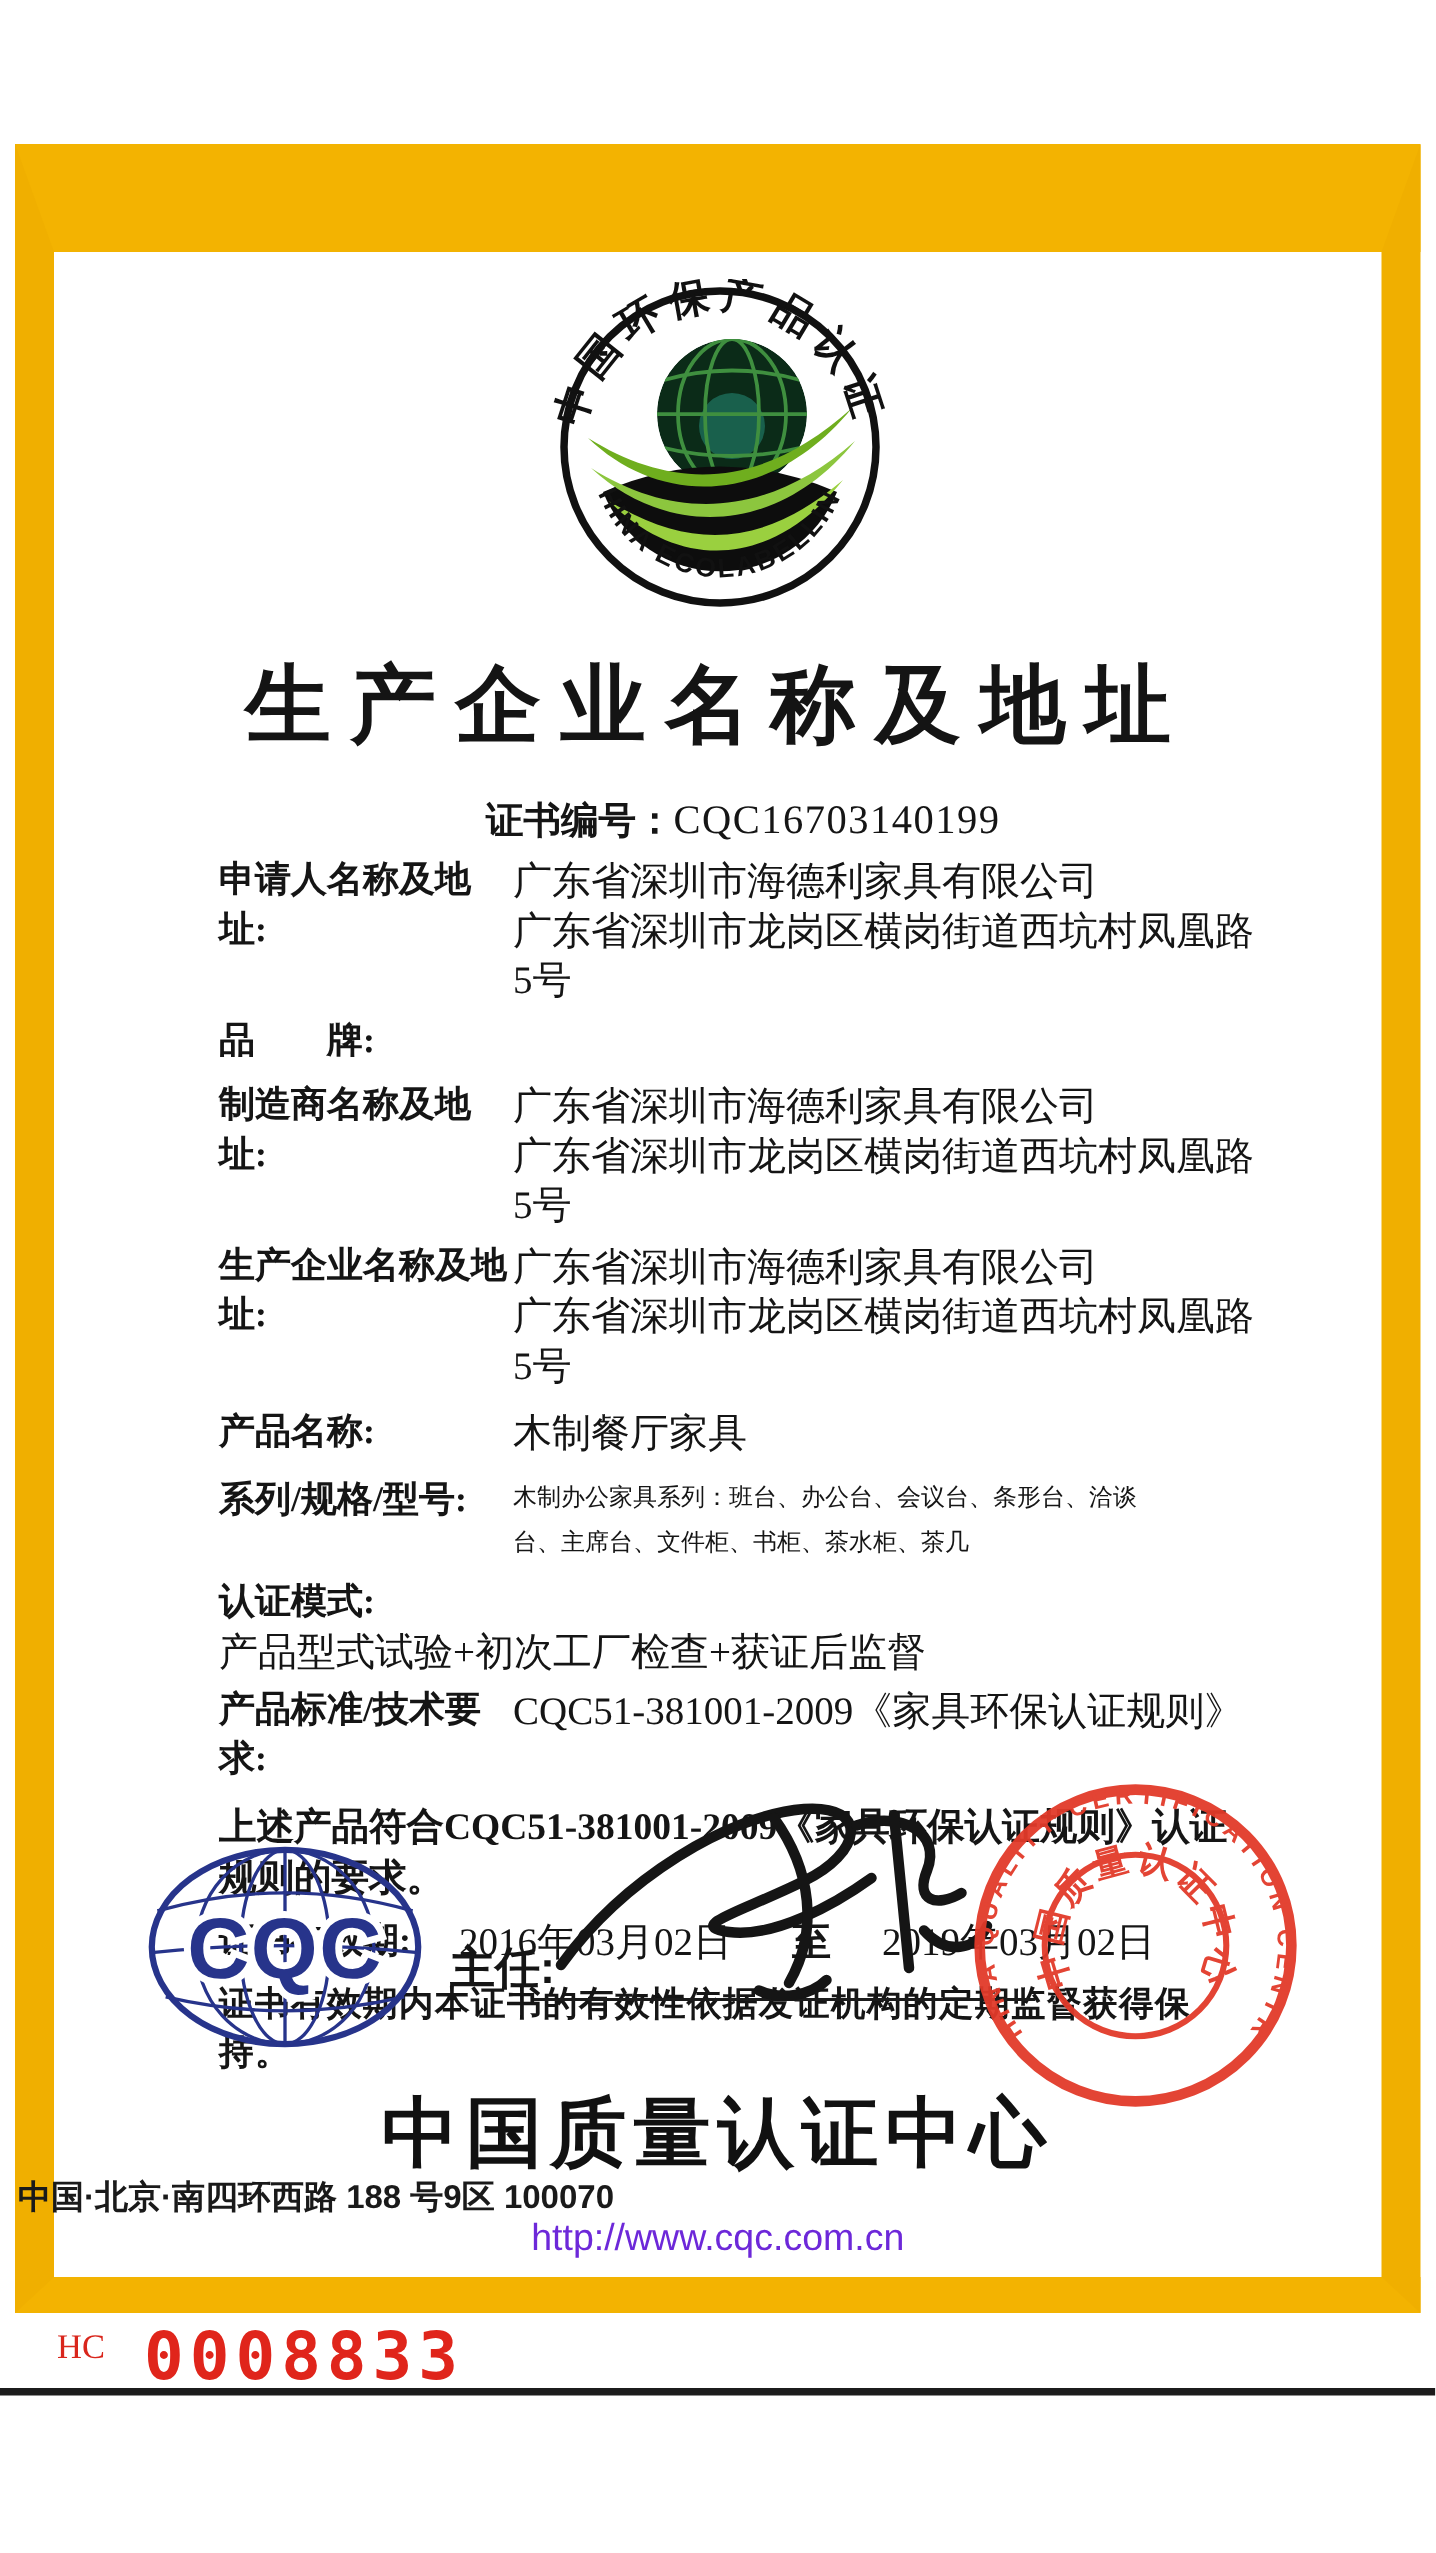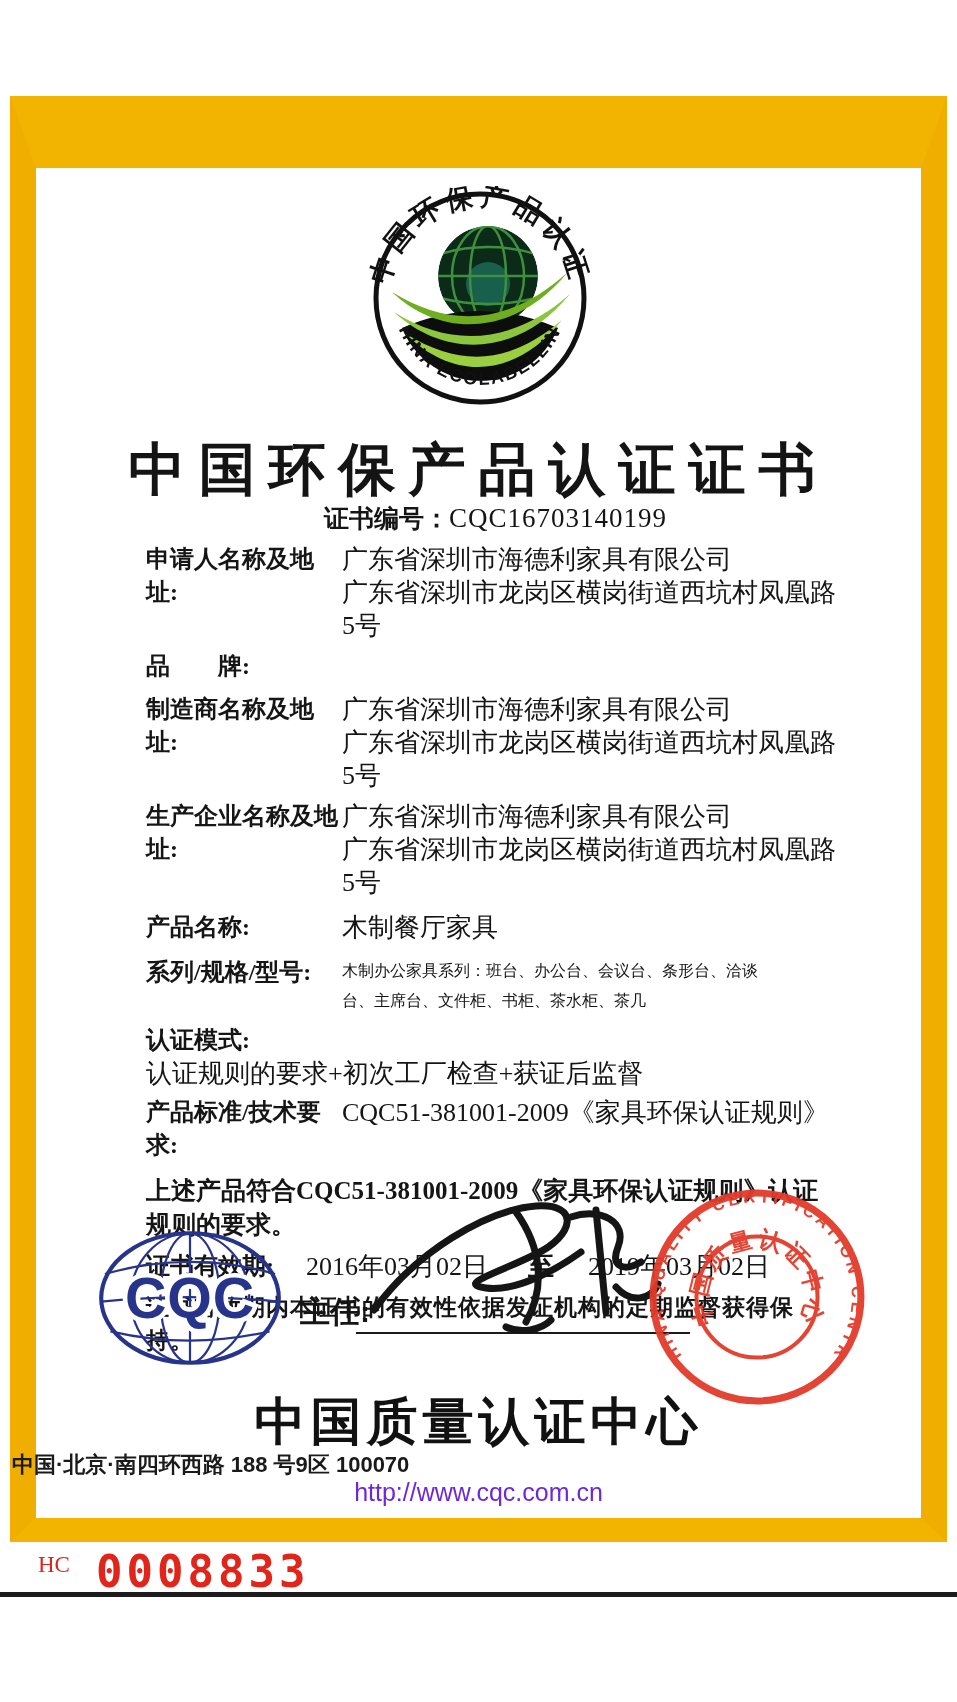--- a/index.html
+++ b/index.html
@@ -10,21 +10,21 @@
          background:#ffffff;
          border-top:72px solid #F3B301;border-bottom:24px solid #F3B301;
          border-left:26px solid #F0AF00;border-right:26px solid #F0AF00;}
   
   .eco-logo{position:absolute;left:368px;top:186px;width:224px;height:224px;}
   
   .title{position:absolute;left:0;top:432px;width:100%;text-align:center;
          font-family:"Liberation Sans","DejaVu Sans",sans-serif;
          font-size:57px;font-weight:800;letter-spacing:13px;color:#141414;}
   
-  .content{position:absolute;left:146px;top:502px;width:690px;}
+  .content{position:absolute;left:146px;top:530px;width:690px;}
   .cert-line{margin:0 0 8px 178px;font-size:25px;}
   .cert-line .lbl{font-weight:700;}
   .cert-line .num{font-size:27px;letter-spacing:1px;}
   .row{display:flex;align-items:flex-start;}
   .row .lbl{flex:none;width:196px;font-size:24px;font-weight:600;line-height:33px;
             font-family:"Liberation Serif","DejaVu Serif",serif;}
   .row .val{flex:1;font-size:26px;line-height:33px;}
   .row .val div:empty{display:none;}
   .mb8{margin-bottom:8px;}.mb6{margin-bottom:6px;flex-direction:column;}.mb10{margin-bottom:10px;}
   .mb12{margin-bottom:12px;}
@@ -92,21 +92,21 @@
       <path d="M -74,36 C -18,70 30,66 82,22 C 36,80 -26,84 -74,36 Z" fill="#9ad03f"></path>
     </g>
     <text font-size="27" font-weight="bold" letter-spacing="6" fill="#111111">
       <textPath href="#ecoTop" startOffset="50%" text-anchor="middle">中国环保产品认证</textPath>
     </text>
     <text font-size="18" font-weight="bold" letter-spacing="2" fill="#111111">
       <textPath href="#ecoBot" startOffset="50%" text-anchor="middle">CHINA ECOLABELLING</textPath>
     </text>
   </svg>
 
-  <div class="title">中国环保产品认证证书</div>
+  <div class="title">生产企业名称及地址</div>
 
   <div class="content">
     <div class="cert-line">
       <span class="lbl">证书编号：</span><span class="num">CQC16703140199</span>
     </div>
 
     <div class="row mb8">
       <div class="lbl">申请人名称及地址:</div>
       <div class="val">
         <div>广东省深圳市海德利家具有限公司</div>
@@ -150,21 +150,21 @@
       <div class="lbl">系列/规格/型号:</div>
       <div class="val small">
         <div>木制办公家具系列：班台、办公台、会议台、条形台、洽谈</div>
         <div>台、主席台、文件柜、书柜、茶水柜、茶几</div>
       </div>
     </div>
 
     <div class="row mb6">
       <div class="lbl">认证模式:</div>
       <div class="val">
-        <div>认证规则的要求+初次工厂检查+获证后监督</div>
+        <div>产品型式试验+初次工厂检查+获证后监督</div>
 
       </div>
     </div>
 
     <div class="row mb12">
       <div class="lbl">产品标准/技术要求:</div>
       <div class="val">
         <div>CQC51-381001-2009《家具环保认证规则》</div>
 
       </div>

